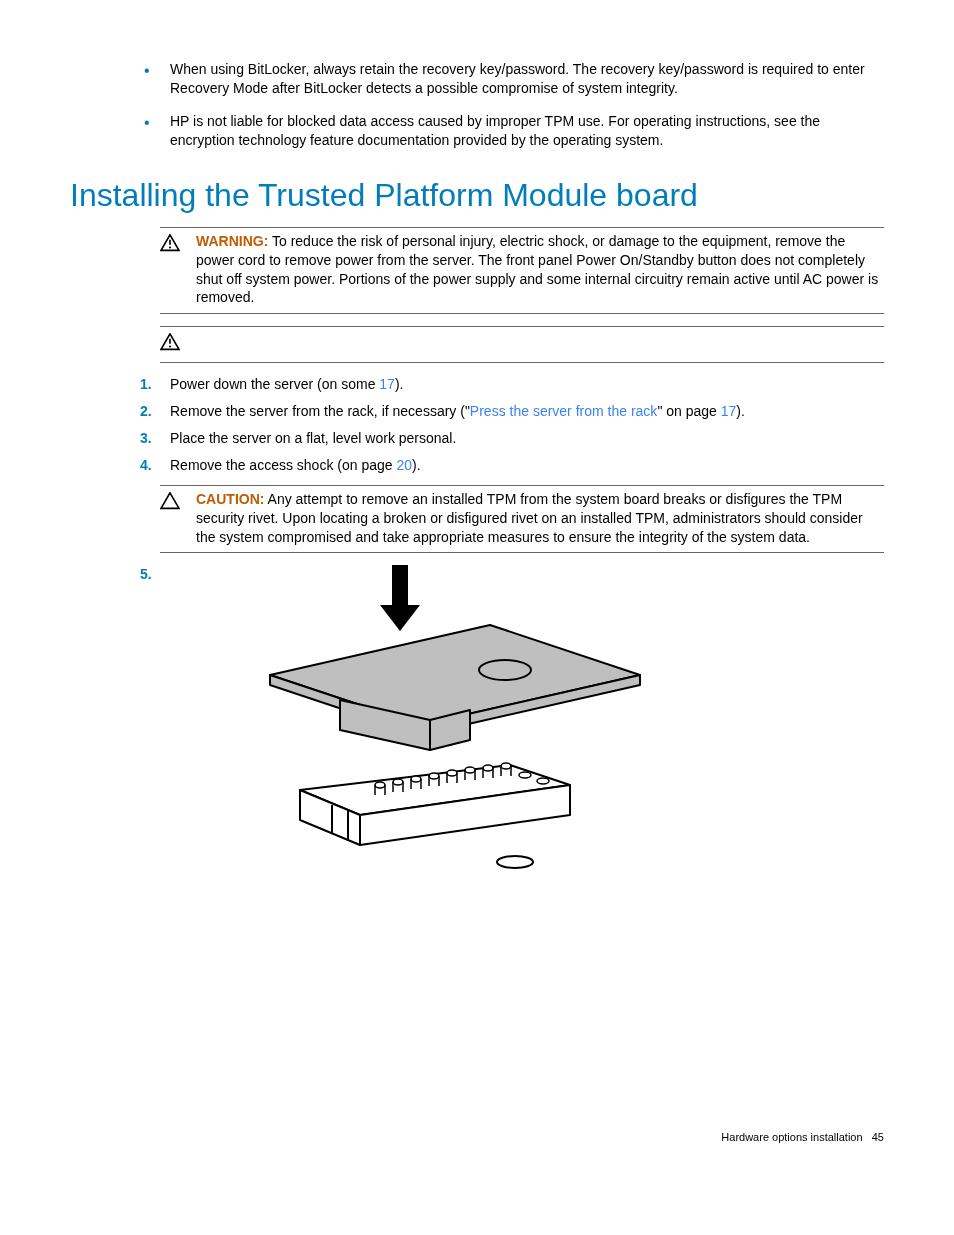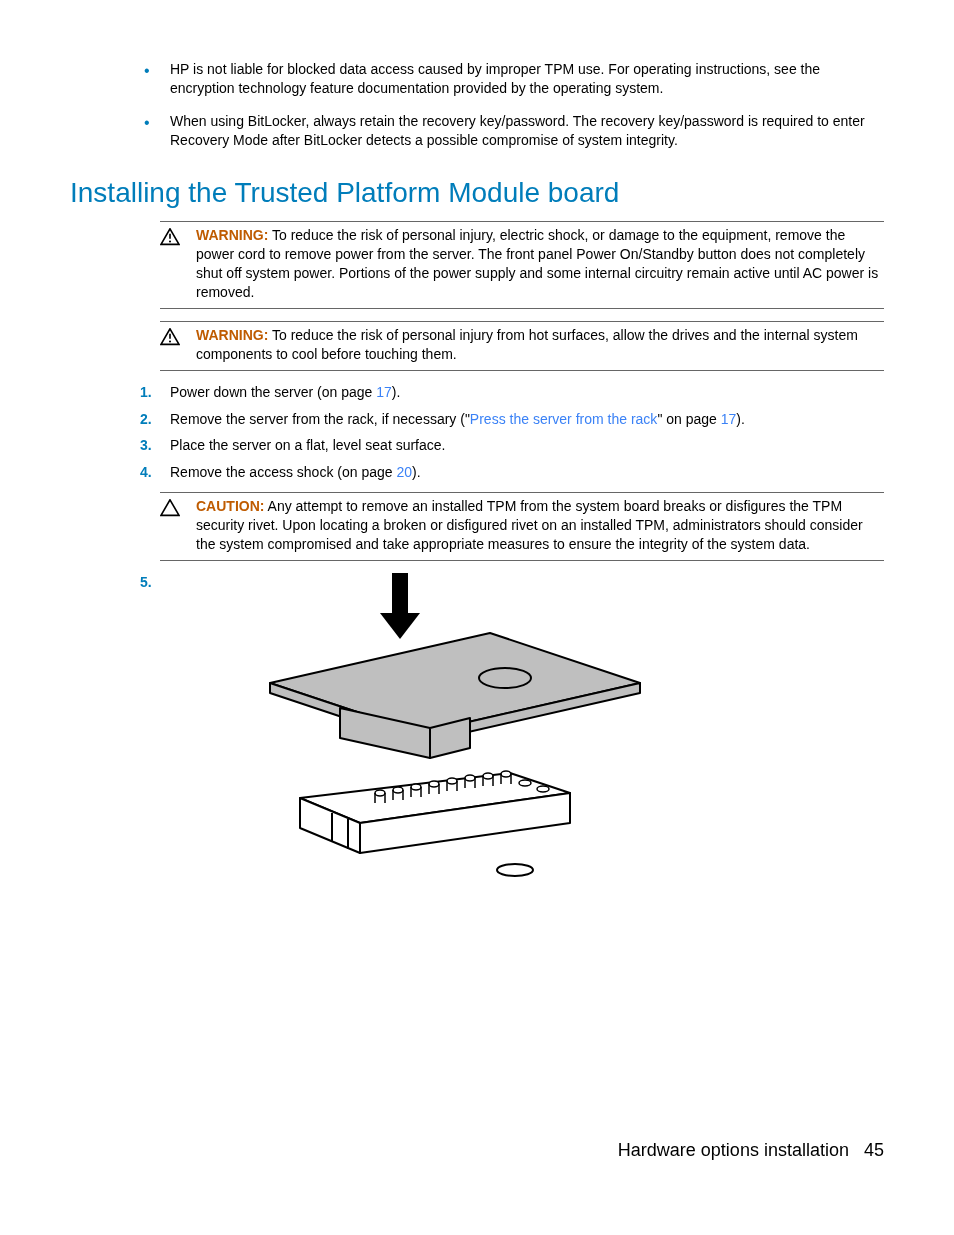--- a/index.html
+++ b/index.html
@@ -28,21 +28,21 @@
     position: absolute;
     left: 14px;
     top: 0;
     color: #007dba;
     font-size: 16px;
   }
   h2.section-heading {
     font-family: "Arial Narrow", Arial, sans-serif;
     font-stretch: condensed;
     font-weight: normal;
-    font-size: 28px;
+    font-size: 32px;
     color: #007dba;
     margin: 24px 0 10px 0;
   }
   .admonition {
     margin-left: 90px;
     border-top: 1px solid #666;
     border-bottom: 1px solid #666;
     padding: 4px 0 6px 0;
     margin-bottom: 12px;
     display: flex;
@@ -76,32 +76,32 @@
     left: 10px;
     top: 0;
     color: #007dba;
     font-weight: bold;
   }
   .link { color: #3b82f6; }
   .footer {
     position: relative;
     margin-top: 250px;
     text-align: right;
-    font-size: 18px;
+    font-size: 11px;
   }
   .diagram {
     margin: 12px 0 0 170px;
   }
 </style>
 </head>
 <body>
 
 <ul class="bullet-list">
+  <li>When using BitLocker, always retain the recovery key/password. The recovery key/password is required to enter Recovery Mode after BitLocker detects a possible compromise of system integrity.</li>
   <li>HP is not liable for blocked data access caused by improper TPM use. For operating instructions, see the encryption technology feature documentation provided by the operating system.</li>
-  <li>When using BitLocker, always retain the recovery key/password. The recovery key/password is required to enter Recovery Mode after BitLocker detects a possible compromise of system integrity.</li>
 </ul>
 
 <h2 class="section-heading">Installing the Trusted Platform Module board</h2>
 
 <div class="admonition">
   <div class="icon-col">
     <span class="tri-icon">
       <svg viewBox="0 0 24 22">
           <polygon points="12,1 23,20 1,20" fill="none" stroke="#000" stroke-width="2"></polygon>
           <line x1="12" y1="7" x2="12" y2="13" stroke="#000" stroke-width="2"></line>
@@ -117,37 +117,34 @@
 <div class="admonition">
   <div class="icon-col">
     <span class="tri-icon">
       <svg viewBox="0 0 24 22">
           <polygon points="12,1 23,20 1,20" fill="none" stroke="#000" stroke-width="2"></polygon>
           <line x1="12" y1="7" x2="12" y2="13" stroke="#000" stroke-width="2"></line>
           <circle cx="12" cy="16.5" r="1.3" fill="#000"></circle>
         </svg>
     </span>
   </div>
-  <div class="text-col">
-    <span class="adm-label">WARNING:</span><span>  To reduce the risk of personal injury from hot surfaces, allow the drives and the internal system components to cool before touching them.</span>
-  </div>
 </div>
 
 <ol class="steps">
   <li>
     <span class="num">1.</span>
-    <span>Power down the server (on page </span><span class="link">17</span><span>).</span>
+    <span>Power down the server (on some </span><span class="link">17</span><span>).</span>
   </li>
   <li>
     <span class="num">2.</span>
     <span>Remove the server from the rack, if necessary ("</span><span class="link">Press the server from the rack</span><span>" on page </span><span class="link">17</span><span>).</span>
   </li>
   <li>
     <span class="num">3.</span>
-    <span>Place the server on a flat, level seat surface.</span>
+    <span>Place the server on a flat, level work personal.</span>
   </li>
   <li>
     <span class="num">4.</span>
     <span>Remove the access shock (on page </span><span class="link">20</span><span>).</span>
   </li>
 </ol>
 
 <div class="admonition">
   <div class="icon-col">
     <span class="tri-icon">

